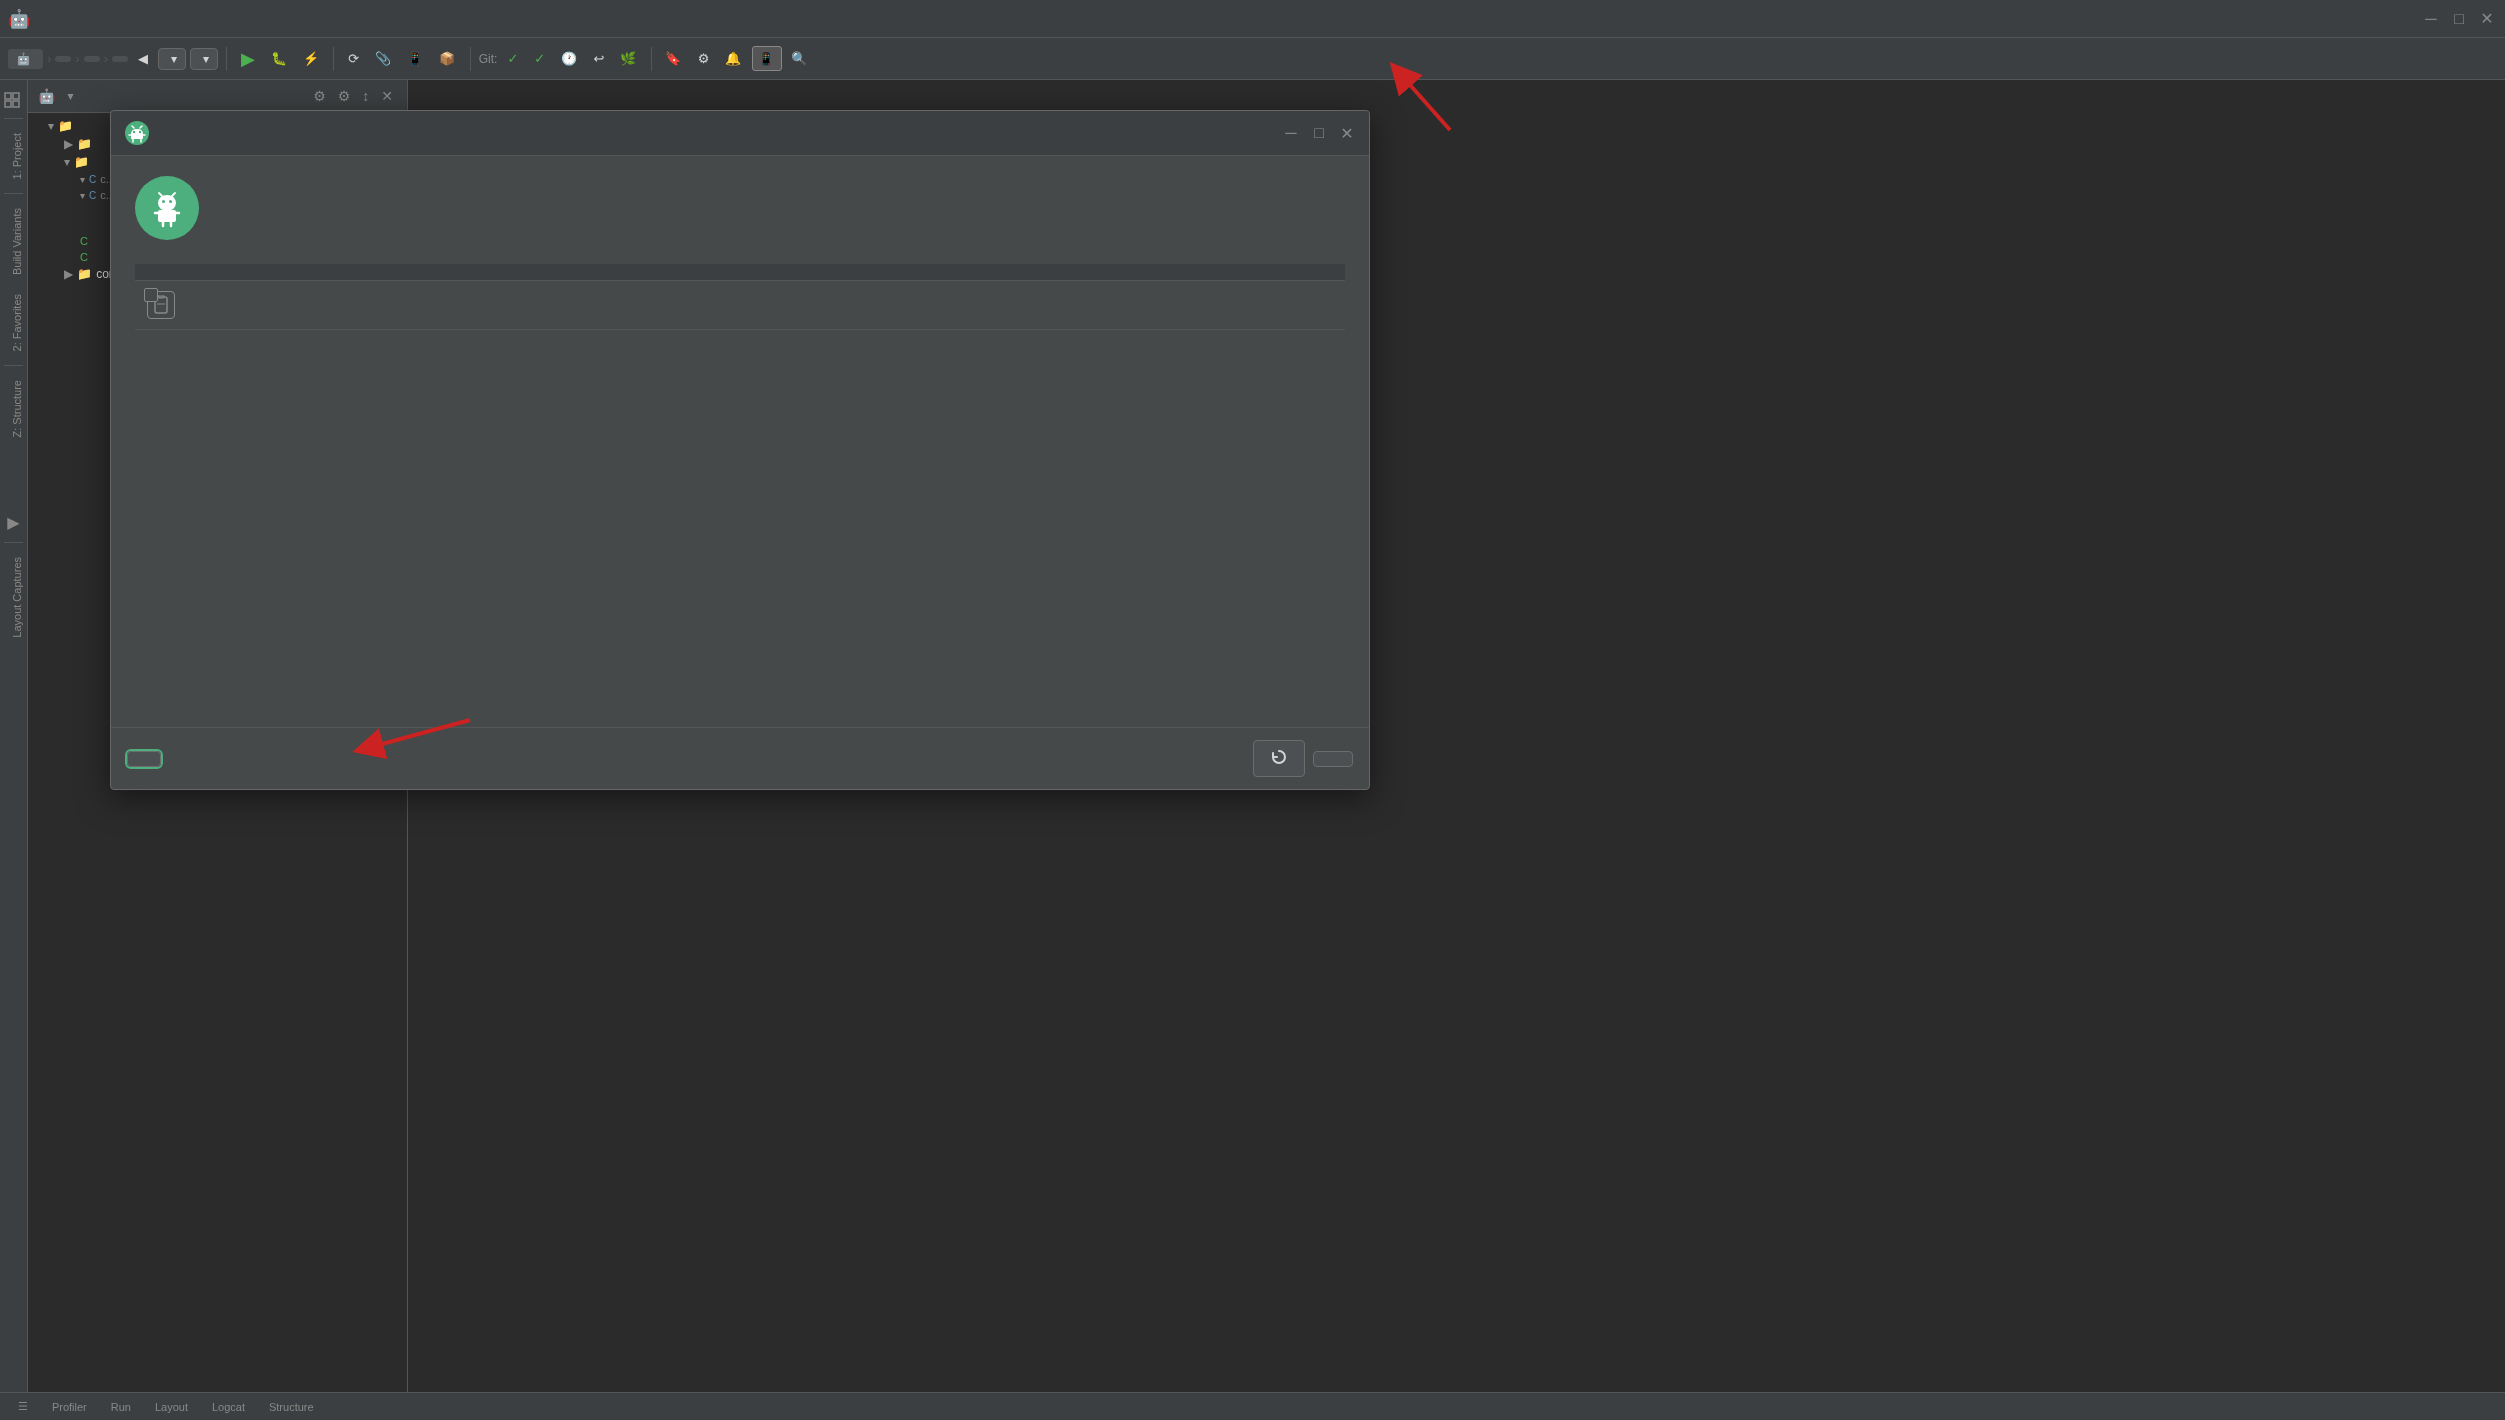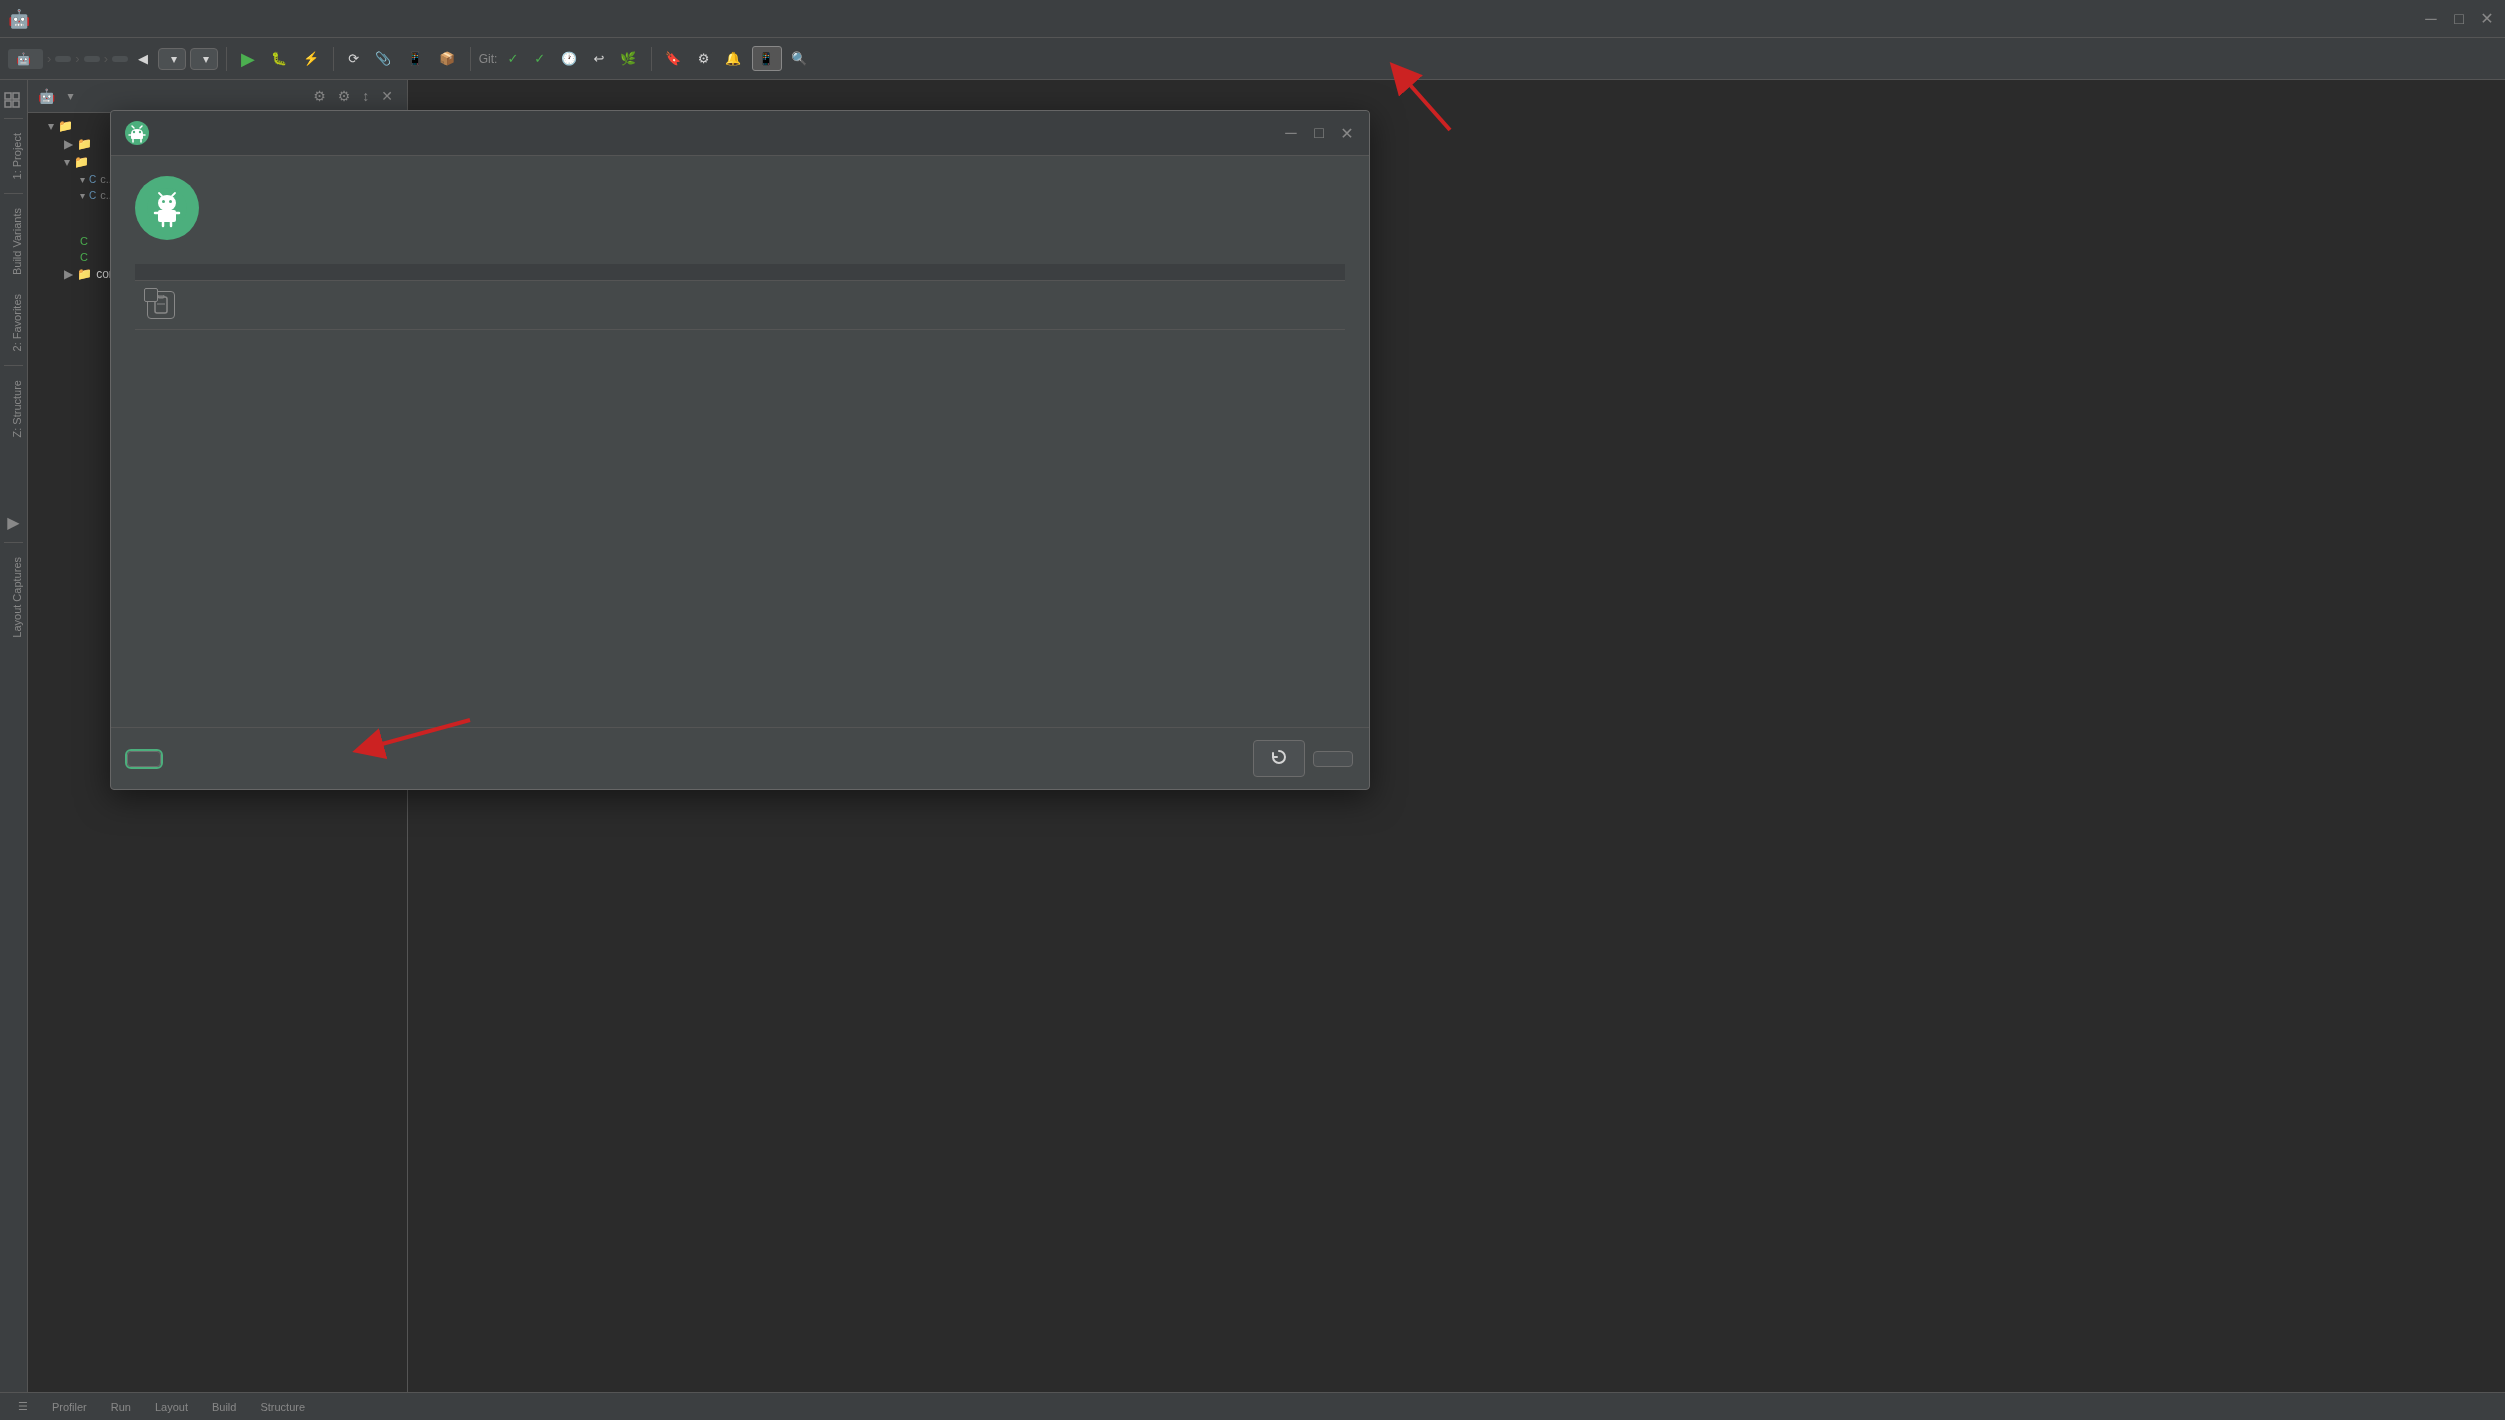--- a/index.html
+++ b/index.html
@@ -681,15 +681,15 @@
       <path d="M0,0 L0,8 L8,4 Z" fill="#cc2222"></path>
     </marker>
   </defs>
 </svg>
 
 <div class="bottom-tabs">
   <span class="bottom-tab">☰</span>
   <span class="bottom-tab">Profiler</span>
   <span class="bottom-tab">Run</span>
   <span class="bottom-tab">Layout</span>
-  <span class="bottom-tab">Build</span>
+  <span class="bottom-tab">Logcat</span>
   <span class="bottom-tab">Structure</span>
 </div>
 
 </body></html>

